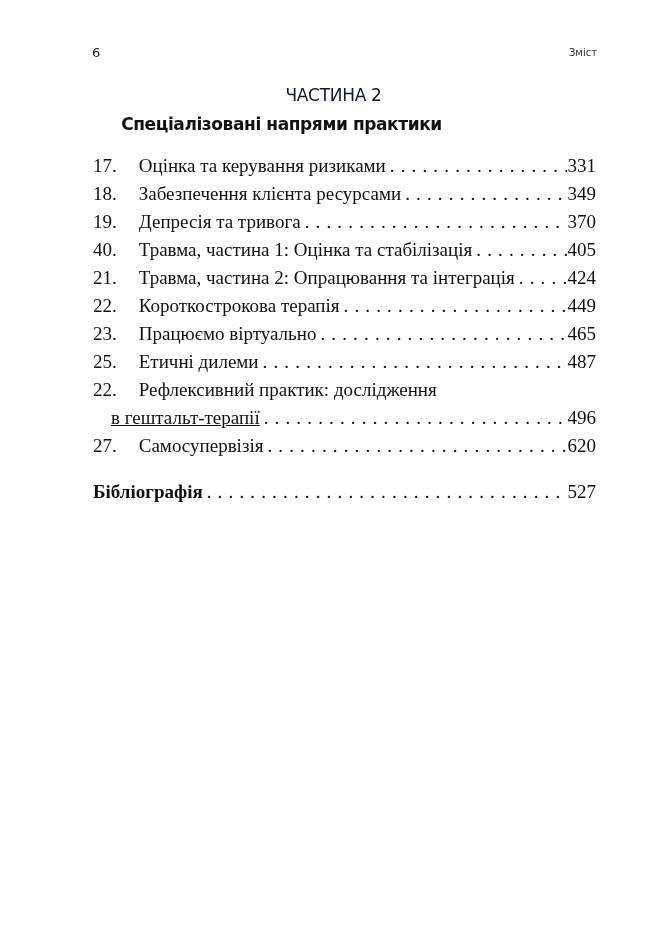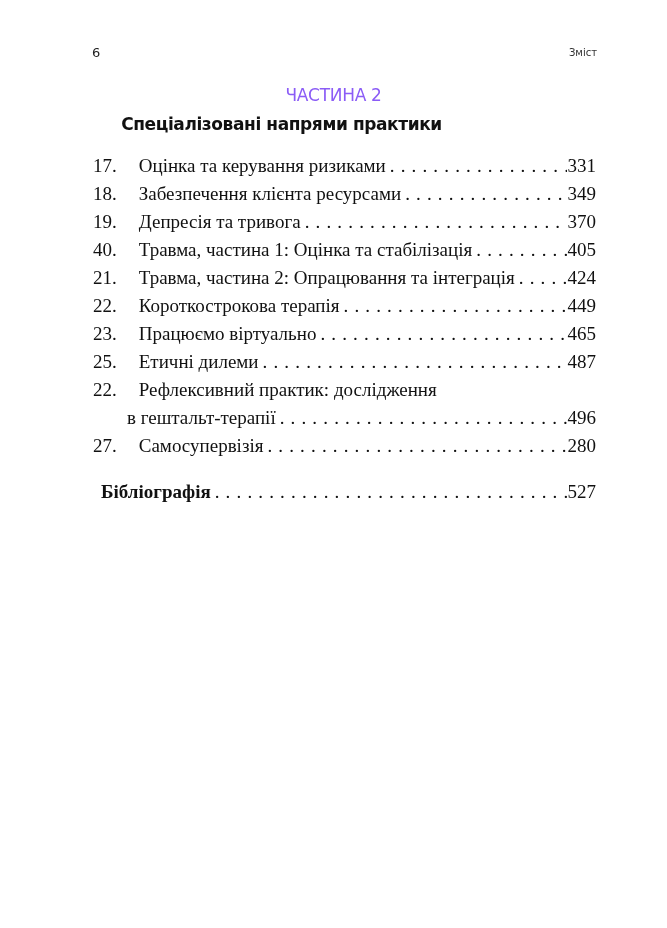--- a/index.html
+++ b/index.html
@@ -1,31 +1,31 @@
 <!DOCTYPE html>
 <html><head>
   <meta charset="utf-8">
   <style>
     html, body { margin: 0; padding: 0; background: #ffffff; }
     body { width: 667px; height: 928px; position: relative; overflow: hidden; color: #1a1a1a; }
     .page-number { position: absolute; left: 92px; top: 45px; font-family: "DejaVu Sans", sans-serif; font-size: 13px; color: #222; }
     .running-head { position: absolute; right: 70px; top: 47px; font-family: "DejaVu Sans", sans-serif; font-size: 10px; color: #333; }
-    .part-label { position: absolute; left: 0; width: 667px; top: 85px; text-align: center; font-family: "DejaVu Sans", sans-serif; font-size: 17px; letter-spacing: -0.3px; color: #8b5cf6; }
+    .part-label { position: absolute; left: 0; width: 667px; top: 85px; text-align: center; font-family: "DejaVu Sans", sans-serif; font-size: 17px; letter-spacing: -0.3px; color: #0f172a; }
     .part-title { position: absolute; left: 0; width: 563px; top: 114px; text-align: center; font-family: "DejaVu Sans", sans-serif; font-weight: bold; font-size: 17px; letter-spacing: -0.4px; color: #111; }
     .toc { position: absolute; left: 93px; top: 152px; width: 503px; font-family: "Liberation Serif", serif; font-size: 19px; color: #111; }
     .row { display: flex; align-items: baseline; height: 28px; line-height: 28px; white-space: nowrap; }
     .row .num { flex: 0 0 auto; }
     .row .title { flex: 0 0 auto; margin-left: 22px; }
     .row .dots { flex: 1 1 auto; overflow: hidden; margin: 0 1px 0 4px; letter-spacing: 4.6px; }
     .row .dots::before { content: ". . . . . . . . . . . . . . . . . . . . . . . . . . . . . . . . . . . . . . . . . . . . . . . . . . . . . . . . . . . . . . . . . . . . . . . . . . . . . . . . . . . . . . . . . . ."; letter-spacing: 0; word-spacing: 1.4px; }
     .row .page { flex: 0 0 auto; }
     .row.line1 { height: 28px; }
-    .row.cont .title { margin-left: 34px; }
+    .row.cont .title { margin-left: 18px; text-decoration: underline; }
     .row.bib { margin-top: 18px; font-weight: bold; }
-    .row.bib .title { margin-left: 8px; }
+    .row.bib .title { margin-left: 0; }
     .row.bib .dots, .row.bib .page { font-weight: normal; }
   </style>
 </head>
 <body>
 
 <div>
   <div class="page-number">6</div>
   <div class="running-head">Зміст</div>
 
   <div class="part-label">ЧАСТИНА 2</div>
@@ -86,21 +86,21 @@
     </div>
     <div class="row cont">
       <span class="title">в гештальт-терапії</span>
       <span class="dots"></span>
       <span class="page">496</span>
     </div>
     <div class="row">
       <span class="num">27.</span>
       <span class="title">Самосупервізія</span>
       <span class="dots"></span>
-      <span class="page">280</span>
+      <span class="page">620</span>
     </div>
     <div class="row bib">
       <span class="title">Бібліографія</span>
       <span class="dots"></span>
       <span class="page">527</span>
     </div>
   </div>
 </div>
 
 </body></html>

